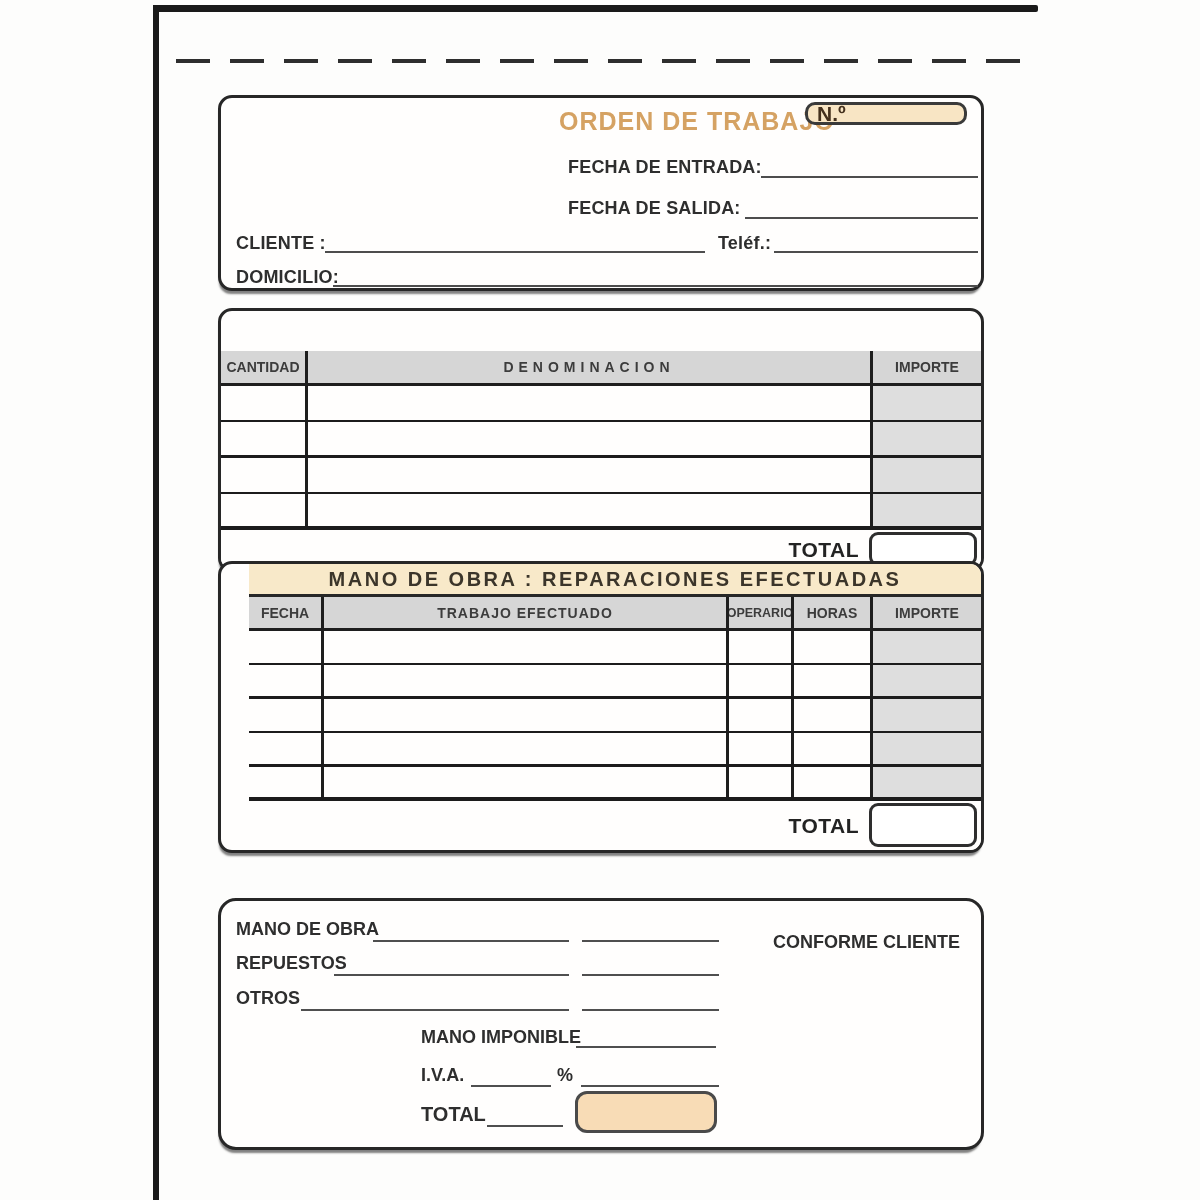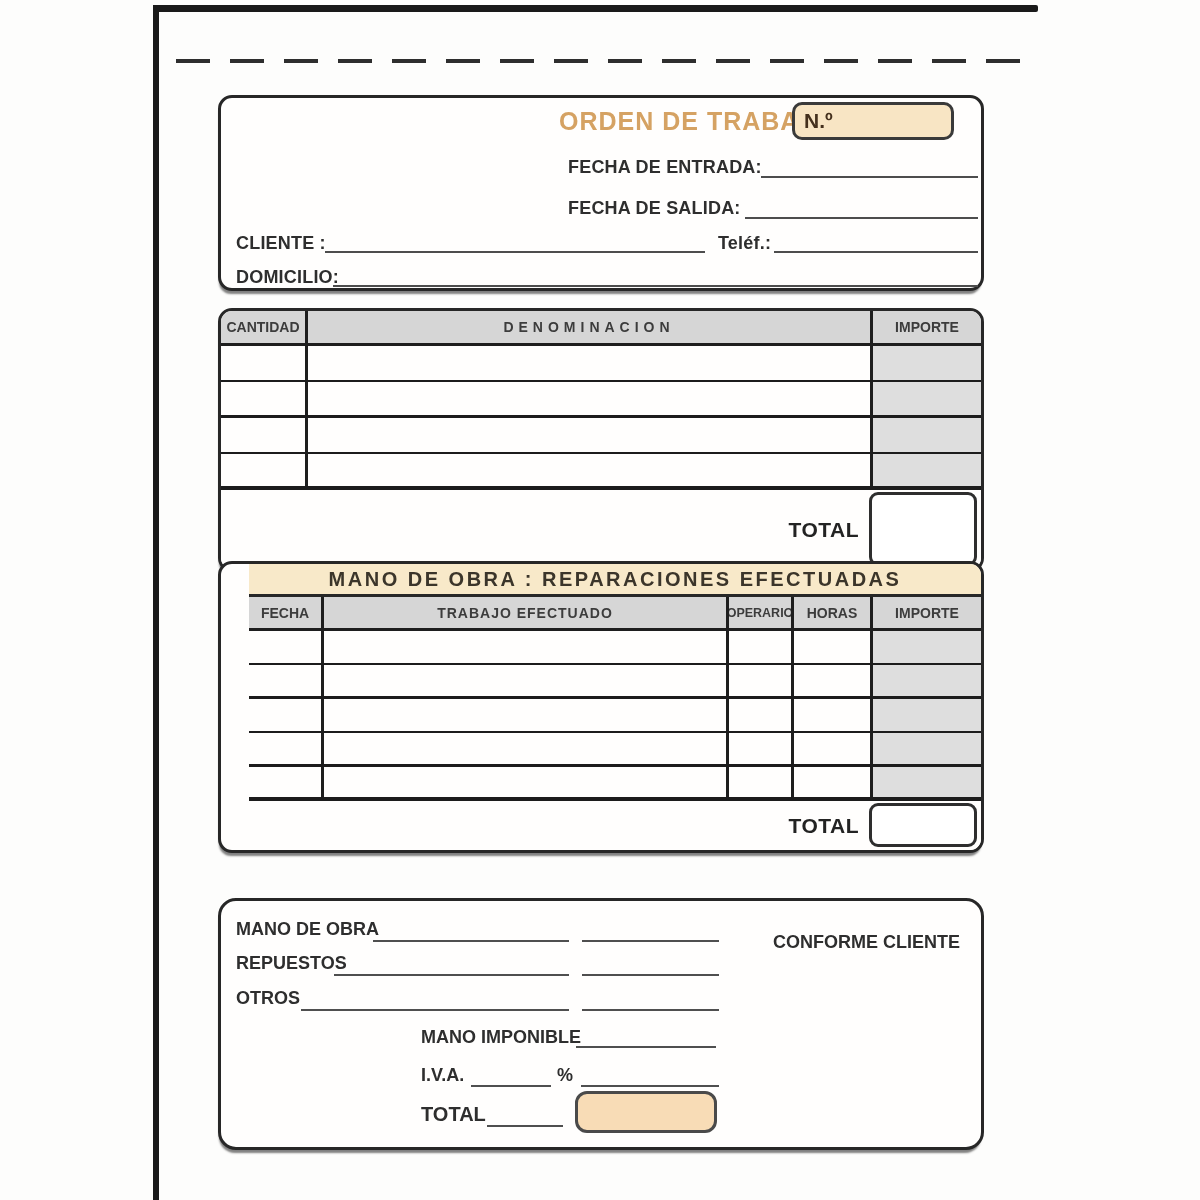--- a/index.html
+++ b/index.html
@@ -36,21 +36,21 @@
   }
 
   
   #panel-header { top: 95px; height: 196px; }
   .form-title {
     position: absolute; left: 338px; top: 9px;
     font-size: 25px; font-weight: bold; letter-spacing: 1px;
     color: #d5a263;
   }
   .num-box {
-    position: absolute; left: 571px; top: 4px; width: 162px; height: 38px;
+    position: absolute; left: 584px; top: 4px; width: 162px; height: 23px;
     background: #f8e5c4; border: 3px solid #3a3a3a; border-radius: 10px;
     display: flex; align-items: center; padding-left: 9px;
     font-size: 21px; font-weight: bold; color: #44301d;
   }
   .f-label { position: absolute; font-size: 18px; font-weight: bold; color: #2e2e2e; letter-spacing: 0.2px; white-space: nowrap; }
   .w-line  { position: absolute; height: 0; border-top: 2.5px solid #4d4d4d; }
 
   #lbl-entrada   { left: 347px; top: 59px; }
   #line-entrada  { left: 540px; top: 78px;  width: 217px; }
   #lbl-salida    { left: 347px; top: 100px; }
@@ -70,21 +70,21 @@
   .band {
     flex: none; height: 33px;
     background: #f8e3bd;
     border-bottom: 3px solid #272727;
     display: flex; align-items: center; justify-content: center;
     font-size: 20px; font-weight: bold; color: #3b352a; letter-spacing: 1px;
   }
   #panel-mano .band { background: #f8e9c9; letter-spacing: 2.5px; }
 
   .thead { flex: none; display: flex; background: #d6d6d6; border-bottom: 3px solid #1e1e1e; }
-  #panel-repuestos .thead { height: 35px; }
+  #panel-repuestos .thead { height: 35px; margin-top: 40px; }
   #panel-mano .thead      { height: 34px; }
   .th {
     display: flex; align-items: center; justify-content: center;
     font-weight: bold; font-size: 14px; color: #3c3c3c; overflow: hidden; white-space: nowrap;
   }
   .tr { flex: none; display: flex; border-bottom: 2px solid #1c1c1c; }
   #panel-repuestos .tr { height: 36px; }
   #panel-mano .tr      { height: 34px; }
   .tr.tk   { border-bottom-width: 3px; }
   .tr.last { border-bottom-width: 4px; }

